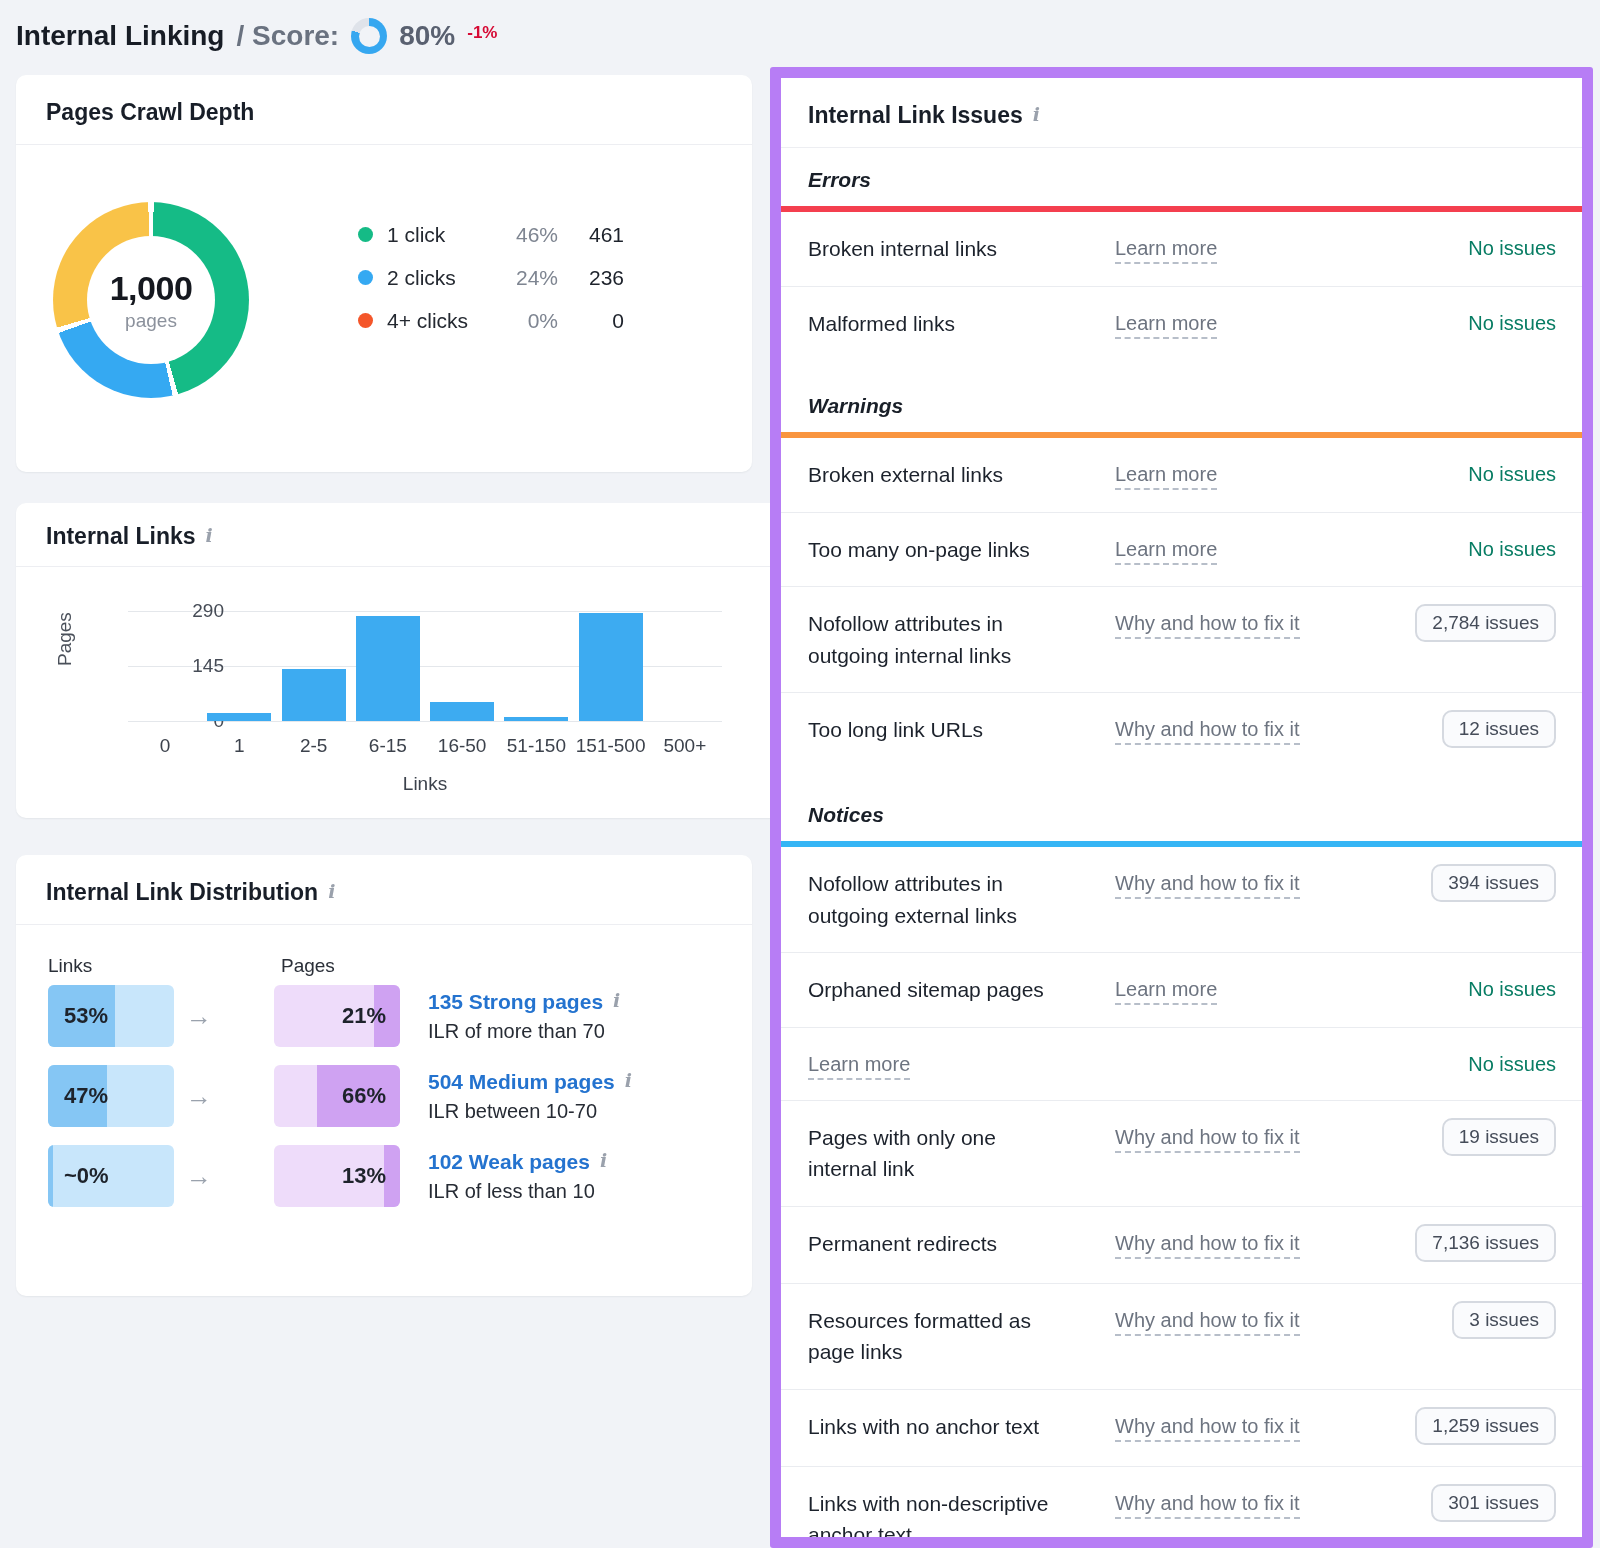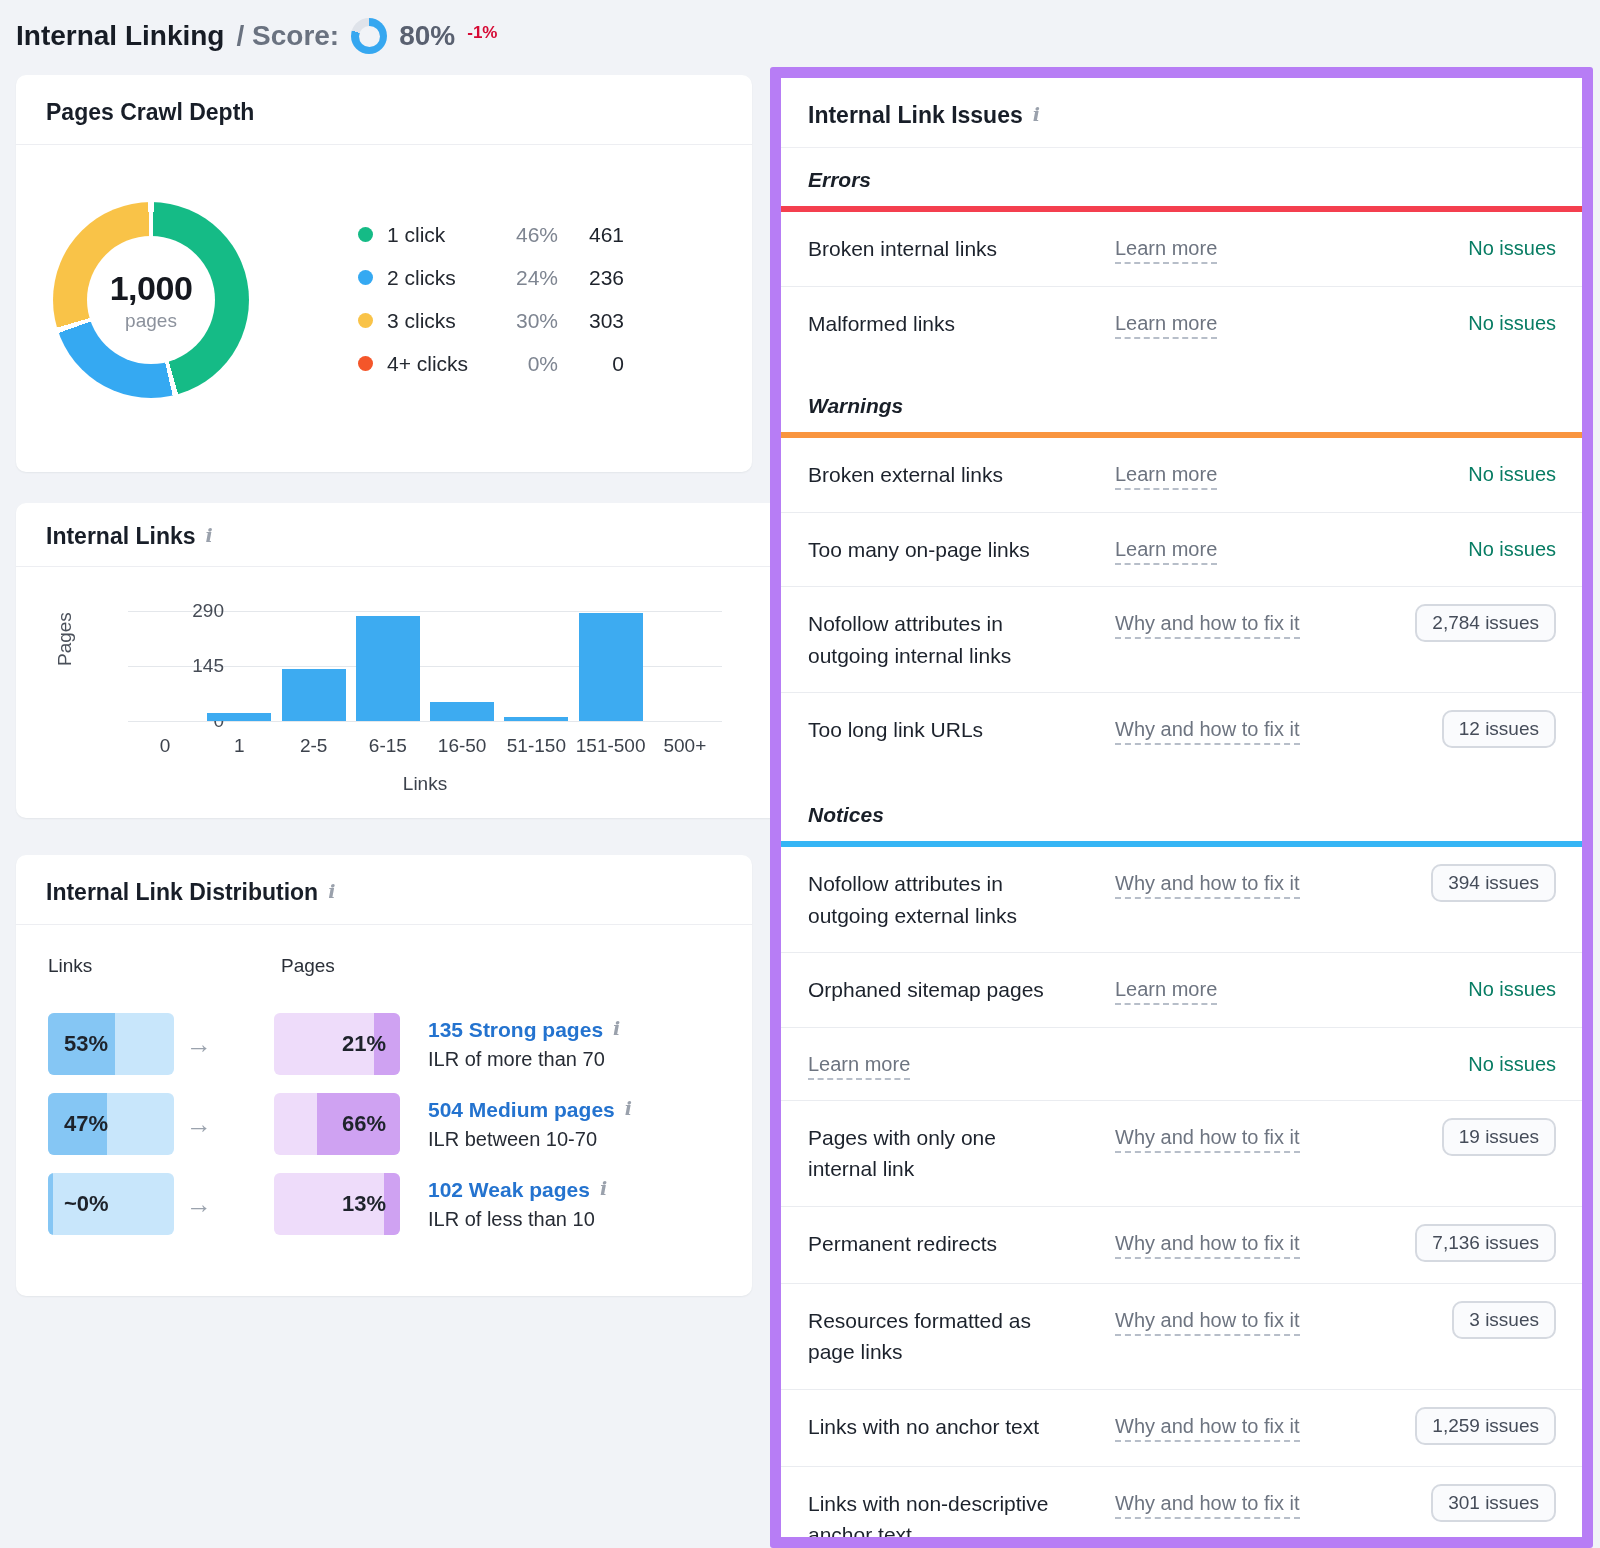--- a/index.html
+++ b/index.html
@@ -58,21 +58,21 @@
   .bar-slot{flex:1;display:flex;align-items:flex-end;justify-content:center;height:100%;}
   .bar{width:64px;background:#3dabf1;}
   .xlabels{position:absolute;left:112px;top:168px;width:594px;display:flex;}
   .xlabels div{flex:1;text-align:center;font-size:19px;color:#3c424c;}
   .xaxis-title{position:absolute;left:112px;top:206px;width:594px;text-align:center;
     font-size:19px;color:#3c424c;}
   
   #card-dist{left:16px;top:855px;width:736px;height:441px;}
   .dist-body{position:relative;height:320px;}
   .dist-colhead{position:absolute;top:30px;font-size:19px;color:#2a2f38;}
-  .dist-rows{position:absolute;left:0;top:88px;width:100%;}
+  .dist-rows{position:absolute;left:0;top:60px;width:100%;}
   .dist-row{display:flex;align-items:center;height:62px;margin-bottom:18px;}
   .hbar{position:relative;width:126px;height:62px;border-radius:6px;overflow:hidden;flex:none;}
   .hbar .fill{position:absolute;top:0;bottom:0;}
   .hbar .pct{position:absolute;top:0;bottom:0;display:flex;align-items:center;
     font-size:22px;font-weight:700;color:#1e232b;}
   .links-bar{margin-left:32px;background:#c8e6fb;}
   .links-bar .fill{left:0;background:#85c6f4;}
   .links-bar .pct{left:16px;}
   .pages-bar{margin-left:50px;background:#eedcfa;}
   .pages-bar .fill{right:0;background:#cfa2f2;}
@@ -133,26 +133,20 @@
           <div class="legend-pct">46%</div>
           <div class="legend-val">461</div>
         </div>
         <div class="legend-row">
           <div class="legend-dot" style="background: rgb(53, 169, 242);"></div>
           <div class="legend-label">2 clicks</div>
           <div class="legend-pct">24%</div>
           <div class="legend-val">236</div>
         </div>
         <div class="legend-row">
-          <div class="legend-dot" style="background: rgb(249, 195, 72);"></div>
-          <div class="legend-label">3 clicks</div>
-          <div class="legend-pct">30%</div>
-          <div class="legend-val">303</div>
-        </div>
-        <div class="legend-row">
           <div class="legend-dot" style="background: rgb(244, 86, 42);"></div>
           <div class="legend-label">4+ clicks</div>
           <div class="legend-pct">0%</div>
           <div class="legend-val">0</div>
         </div>
       </div>
   </div>
 </div>
 
 <div class="card" id="card-links">

